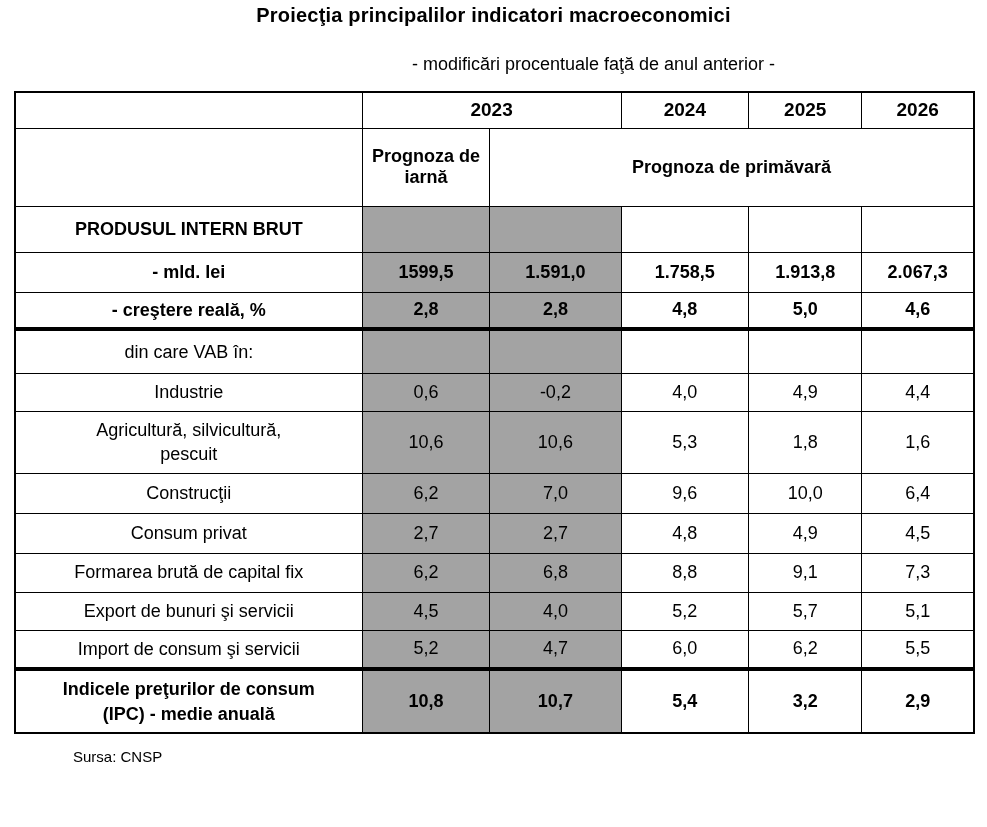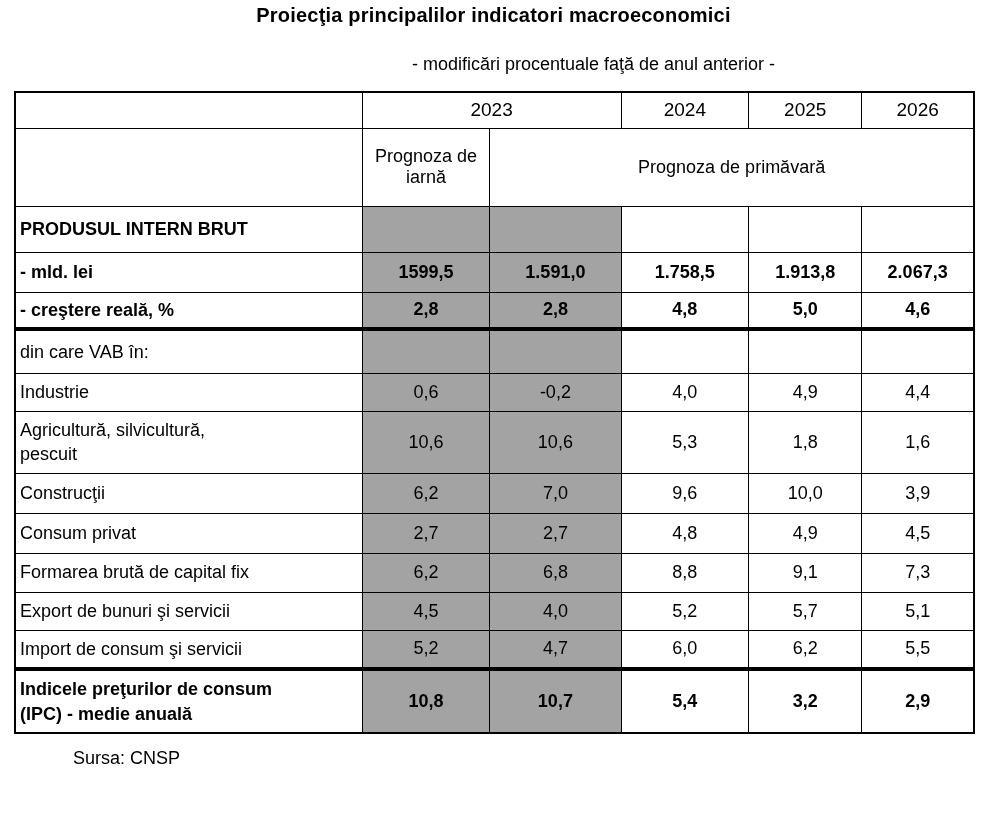--- a/index.html
+++ b/index.html
@@ -35,49 +35,49 @@
     margin: 16px 0 0 14px;
     border: 2px solid #000;
   }
   .macro th, .macro td {
     border: 1.5px solid #000;
     font-size: 18px;
     padding: 2px 4px;
     overflow: hidden;
     vertical-align: middle;
   }
-  .macro thead th { font-weight: normal; }
+  .macro thead th { font-weight: bold; }
   .year-row { height: 36px; }
   .year-row th { font-size: 19px; }
   .forecast-row { height: 78px; }
   .forecast-row th { font-size: 18px; }
 
   .label {
-    text-align: left;
+    text-align: center;
     padding-left: 13px;
     white-space: pre-line;
     line-height: 1.35;
   }
   .val { text-align: center; }
   .hl { background: #a3a3a3; }
   tr.bold td { font-weight: bold; }
   tr.thick td { border-bottom: 4px solid #000; }
 
   tbody tr { height: 39px; }
   tr.h46 { height: 46px; }
   tr.h44 { height: 44px; }
   tr.h40 { height: 40px; margin-top: 40px; }
   tr.h37 { height: 37px; }
   tr.h38 { height: 38px; }
   tr.h62 { height: 62px; }
   tr.h64 { height: 64px; }
 
   .source {
     margin: 14px 0 0 73px;
-    font-size: 18px;
+    font-size: 15px;
   }
 </style>
 </head>
 <body>
 
 <div class="page">
 
   <h1 class="title">Proiecţia principalilor indicatori macroeconomici</h1>
   <div class="subtitle">-  modificări procentuale faţă de anul anterior -</div>
 
@@ -153,21 +153,21 @@
         <td class="val">5,3</td>
         <td class="val">1,8</td>
         <td class="val">1,6</td>
       </tr>
       <tr class="h40">
         <td class="label">Construcţii</td>
         <td class="val hl">6,2</td>
         <td class="val hl">7,0</td>
         <td class="val">9,6</td>
         <td class="val">10,0</td>
-        <td class="val">3,9</td>
+        <td class="val">6,4</td>
       </tr>
       <tr class="h40">
         <td class="label">Consum privat</td>
         <td class="val hl">2,7</td>
         <td class="val hl">2,7</td>
         <td class="val">4,8</td>
         <td class="val">4,9</td>
         <td class="val">4,5</td>
       </tr>
       <tr>

